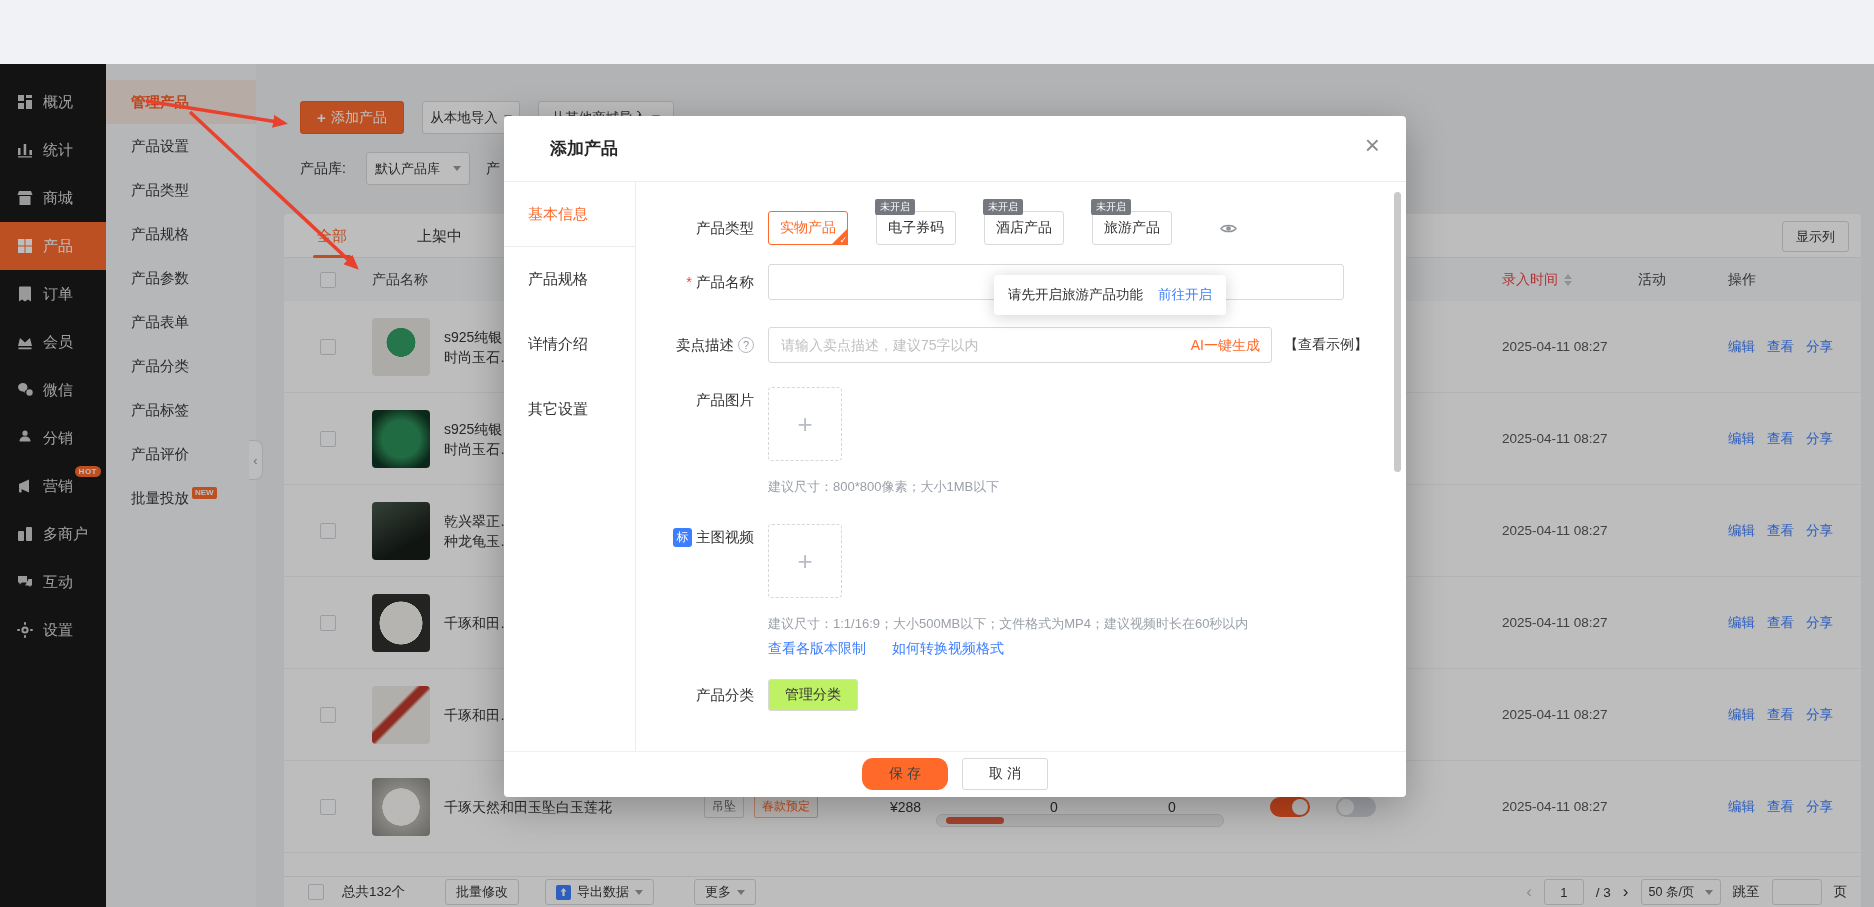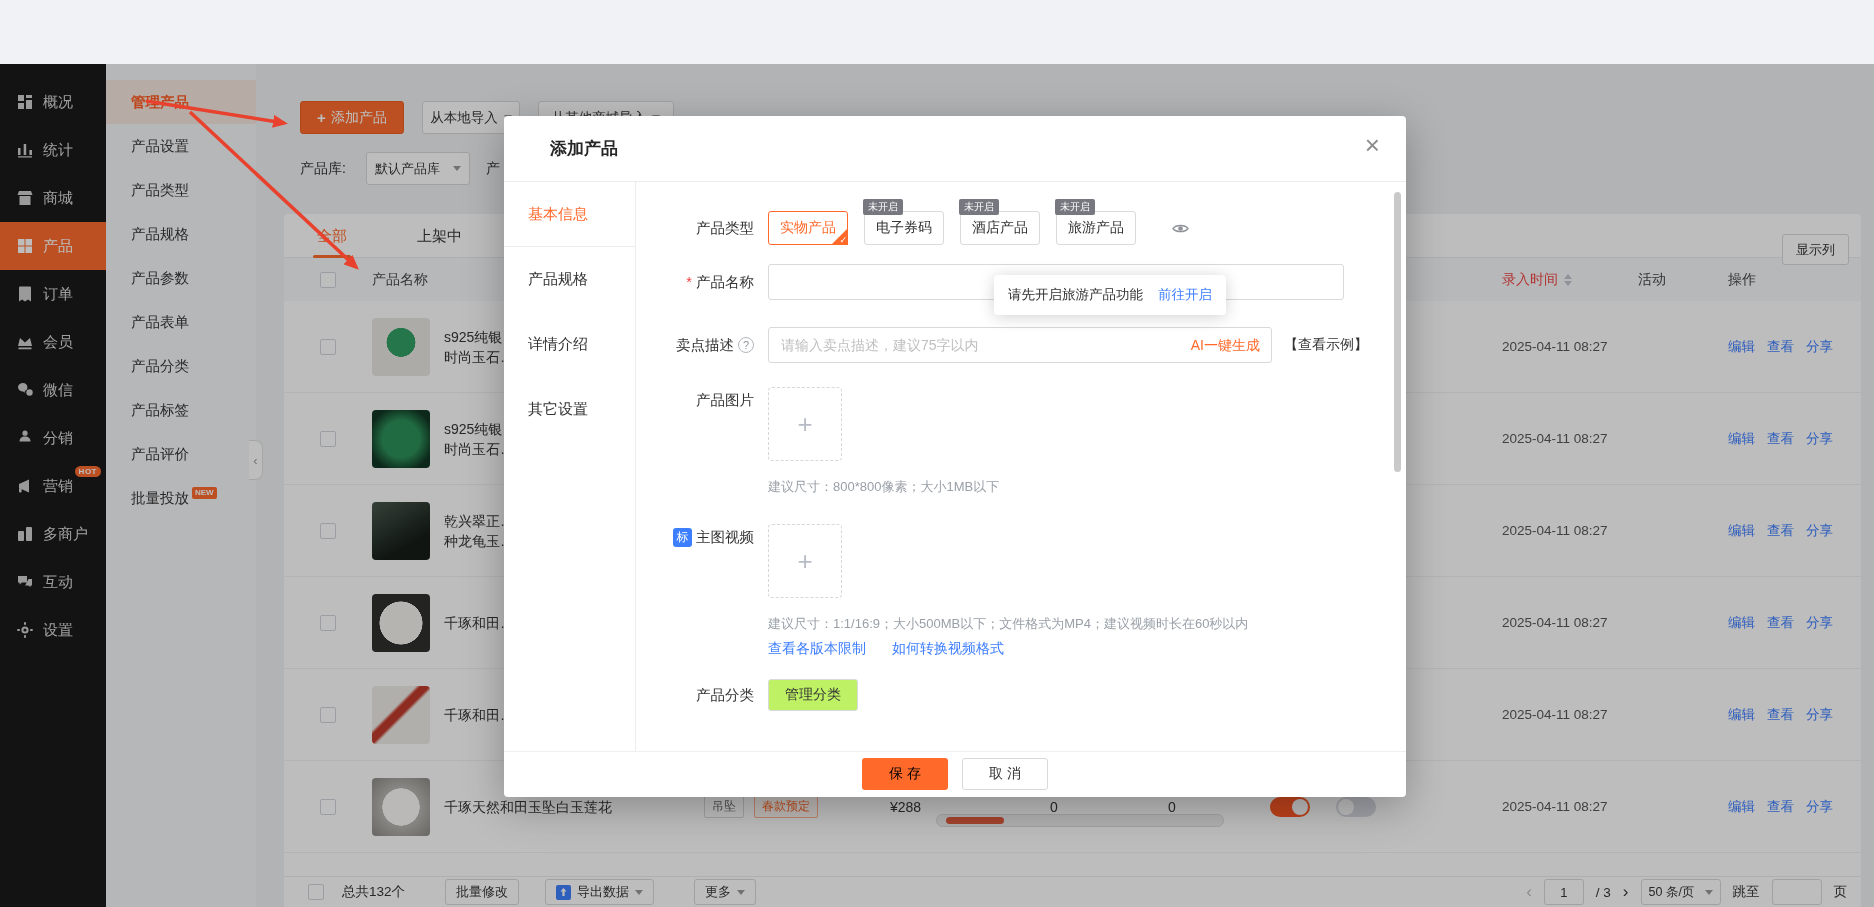--- a/index.html
+++ b/index.html
@@ -52,21 +52,21 @@
   #filter-partial { position:absolute; left:486px; top:152px; height:33px; line-height:33px; font-size:14px; color:#333; }
 
   
   #card { position:absolute; left:284px; top:214px; width:1577px; bottom:0; background:#fff;
           border-radius:4px 4px 0 0; overflow:hidden; }
   #tabs { height:44px; border-bottom:1px solid #ececec; display:flex; align-items:center; padding-left:33px; position:relative; }
   .tab { font-size:15px; color:#333; margin-right:70px; height:44px; line-height:44px; position:relative; cursor:pointer; }
   .tab.active { color:#ff6a2b; }
   .tab.active::after { content:""; position:absolute; left:-4px; right:-4px; bottom:0; height:3px;
                        background:#ff6a2b; border-radius:2px; }
-  #btn-columns { position:absolute; right:12px; top:20px; width:67px; height:31px; background:#fff;
+  #btn-columns { position:absolute; right:12px; top:7px; width:67px; height:31px; background:#fff;
                  border:1px solid #d9d9d9; border-radius:3px; font-size:13px; color:#333; }
 
   .cell { display:flex; align-items:center; }
   .col-cb   { width:60px;  padding-left:36px; flex:none; }
   .col-name { width:360px; padding-left:28px; flex:none; gap:14px; }
   .col-tags { width:174px; flex:none; }
   .col-price{ width:156px; padding-left:12px; flex:none; }
   .col-n1   { width:120px; padding-left:16px; flex:none; }
   .col-n2   { width:108px; padding-left:14px; flex:none; }
   .col-t1   { width:66px;  padding-left:8px;  flex:none; }
@@ -144,21 +144,21 @@
   .m-form { flex:1; padding-top:29px; position:relative; }
   .f-row { display:flex; align-items:center; }
   .f-row.top { align-items:flex-start; }
   .f-label { width:118px; flex:none; text-align:right; font-size:14.5px; color:#333; display:flex;
              justify-content:flex-end; align-items:center; gap:4px; }
   .f-row.top .f-label { margin-top:4px; }
   .f-ctrl { margin-left:14px; display:flex; align-items:center; }
   .req { color:#f53f3f; font-size:14.5px; }
   .type-btn { position:relative; width:80px; height:34px; border:1px solid #d9d9d9; border-radius:3px;
               display:flex; align-items:center; justify-content:center; font-size:14px; color:#333;
-              margin-right:16px; cursor:pointer; background:#fff; }
+              margin-right:28px; cursor:pointer; background:#fff; }
   .type-btn.selected { border-color:#ff6a2b; color:#ff6a2b; }
   .type-btn.selected .corner { position:absolute; right:-1px; bottom:-1px; width:0; height:0;
               border-left:17px solid transparent; border-bottom:17px solid #ff6a2b; }
   .type-btn.selected .corner-check { position:absolute; right:0; bottom:-1px; color:#fff; font-size:9px; }
   .mini-badge { position:absolute; left:-2px; top:-13px; background:#75787f; color:#fff; font-size:10px;
                 line-height:1; padding:3px 5px; border-radius:2px; white-space:nowrap; }
   .eye { margin-left:20px; cursor:pointer; }
   .txt { height:36px; border:1px solid #d9d9d9; border-radius:3px; padding:0 12px; font-size:14px;
          color:#333; background:#fff; font-family:inherit; }
   .txt::placeholder { color:#bfbfbf; }
@@ -176,21 +176,21 @@
   .blue-link { color:#3d7eff; font-size:14px; cursor:pointer; }
   .mark { width:19px; height:19px; background:#3d7eff; color:#fff; border-radius:3px; font-size:12px;
           display:inline-flex; align-items:center; justify-content:center; flex:none; }
   .cat-btn { height:32px; padding:0 16px; border:1px solid #d9d9d9; border-radius:3px; background:#bef264;
              font-size:14px; display:inline-flex; align-items:center; cursor:pointer; }
   .tooltip { position:absolute; left:358px; top:93px; background:#fff; border-radius:4px;
              box-shadow:0 2px 16px rgba(0,0,0,.18); padding:11px 14px; font-size:13.5px; white-space:nowrap;
              z-index:5; display:flex; gap:15px; align-items:center; }
   .tooltip .go { color:#3d7eff; cursor:pointer; }
   .m-foot { height:45px; border-top:1px solid #f0f0f0; display:flex; align-items:center; justify-content:center; gap:14px; }
-  .save { width:86px; height:32px; background:#ff6a2b; color:#000000; border:none; border-radius:3px; font-size:14px; cursor:pointer; font-family:inherit; }
+  .save { width:86px; height:32px; background:#ff6a2b; color:#404040; border:none; border-radius:11px; font-size:14px; cursor:pointer; font-family:inherit; }
   .cancel { width:86px; height:32px; background:#fff; color:#333; border:1px solid #d9d9d9; border-radius:3px; font-size:14px; cursor:pointer; font-family:inherit; }
   .m-scroll { position:absolute; right:5px; top:76px; width:7px; height:280px; background:#c9c9c9; border-radius:4px; cursor:grab; }
   .export-ic { width:15px; height:15px; flex:none; }
 </style>
 </head>
 <body>
 
 <div id="stage">
 
 

